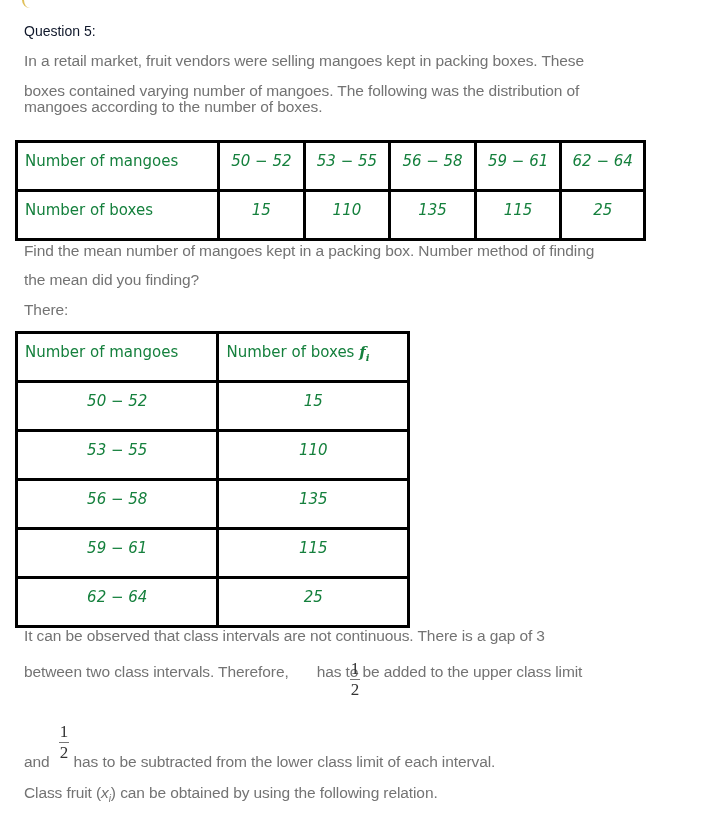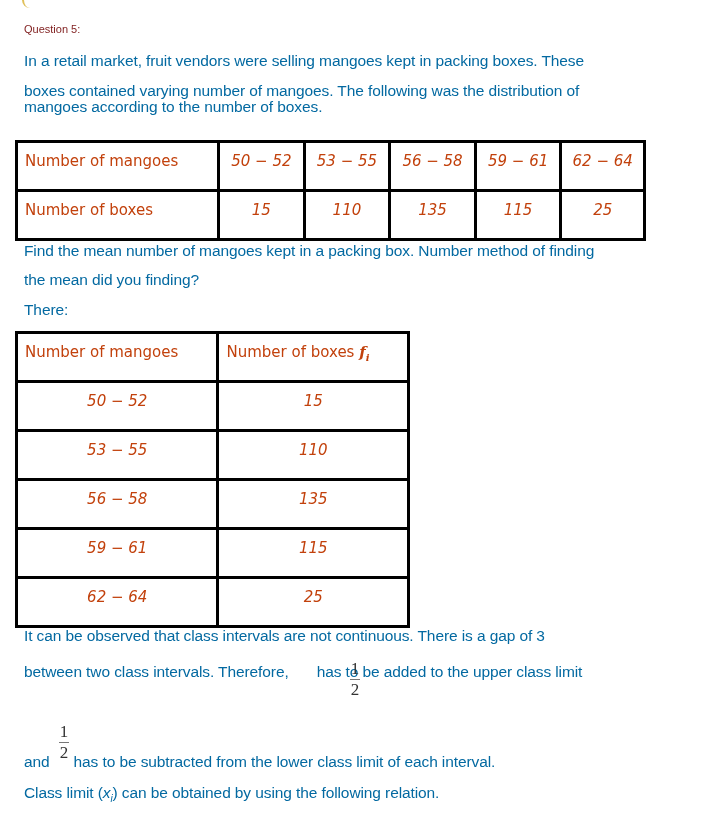--- a/index.html
+++ b/index.html
@@ -1,25 +1,25 @@
 <!DOCTYPE html>
 <html><head>
   <meta charset="utf-8">
   <style>
     html, body { margin:0; padding:0; background:#ffffff; }
     body { width:725px; height:817px; position:relative; overflow:hidden;
            font-family:"DejaVu Sans", sans-serif; color:#333333; }
     .arc { position:absolute; left:22px; top:-8px; width:14px; height:16px;
            border-left:2px solid #e0c05a; border-radius:50%; }
-    .qtitle { position:absolute; left:24px; top:23px; font-size:11px; color:#7f1d1d;
+    .qtitle { position:absolute; left:24px; top:23px; font-size:14px; color:#0f172a;
               font-family:"Liberation Sans", sans-serif; }
-    .para { position:absolute; left:24px; font-size:15.5px; color:#0369a1;
+    .para { position:absolute; left:24px; font-size:15.5px; color:#737373;
             font-family:"Liberation Sans", sans-serif; letter-spacing:-0.1px; white-space:nowrap; }
     table { position:absolute; border-collapse:collapse; }
-    td { border:3px solid #000; font-size:15px; color:#c2410c; padding:0; vertical-align:top;
+    td { border:3px solid #000; font-size:15px; color:#15803d; padding:0; vertical-align:top;
          font-family:"DejaVu Sans", sans-serif; }
     td .c { display:block; padding-top:9px; }
     td.hdr { text-align:left; }
     td.hdr .c { padding-left:7px; }
     td.num { text-align:center;font-style:italic; }
     .frac { position:absolute; font-family:"Liberation Serif", serif; font-size:17px; color:#333;
             text-align:center; width:12px; }
     .frac .n { display:block; line-height:18px; }
     .frac .bar { display:block; border-top:1px solid #777; margin:1px 1px; }
     .frac .d { display:block; line-height:18px; }
@@ -151,14 +151,14 @@
 <div class="para" style="top:753px">
   <span>and</span><span style="display:inline-block;width:24px"></span><span>has to be subtracted from the lower class limit of each interval.</span>
 </div>
 <div class="frac" style="left:58px; top:723px;">
   <span class="n">1</span>
     <span class="bar"></span>
     <span class="d">2</span>
 </div>
 
 <div class="para" style="top:784px">
-  <span>Class limit (</span><i>x</i><sub style="font-size:10px"><i>i</i></sub><span>) can be obtained by using the following relation.</span>
+  <span>Class fruit (</span><i>x</i><sub style="font-size:10px"><i>i</i></sub><span>) can be obtained by using the following relation.</span>
 </div>
 
 </body></html>

